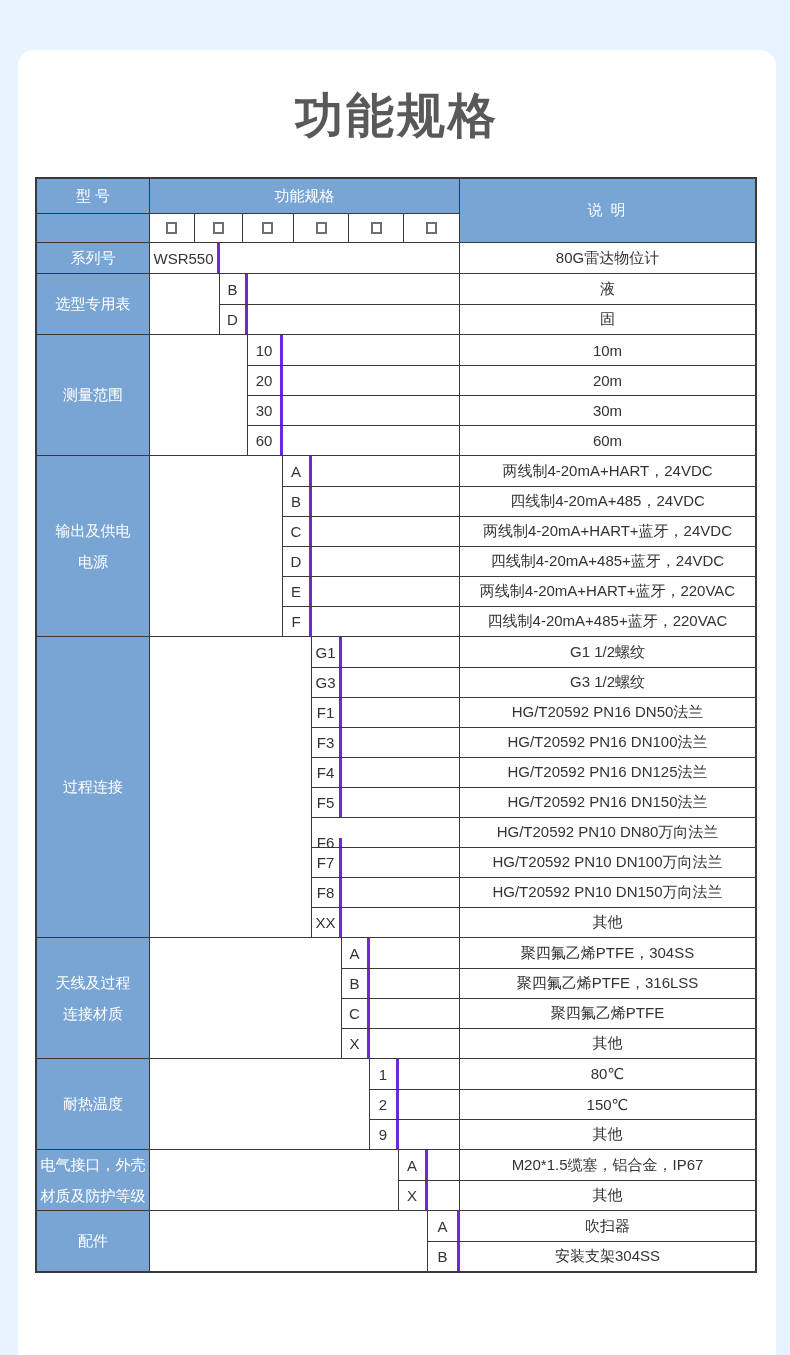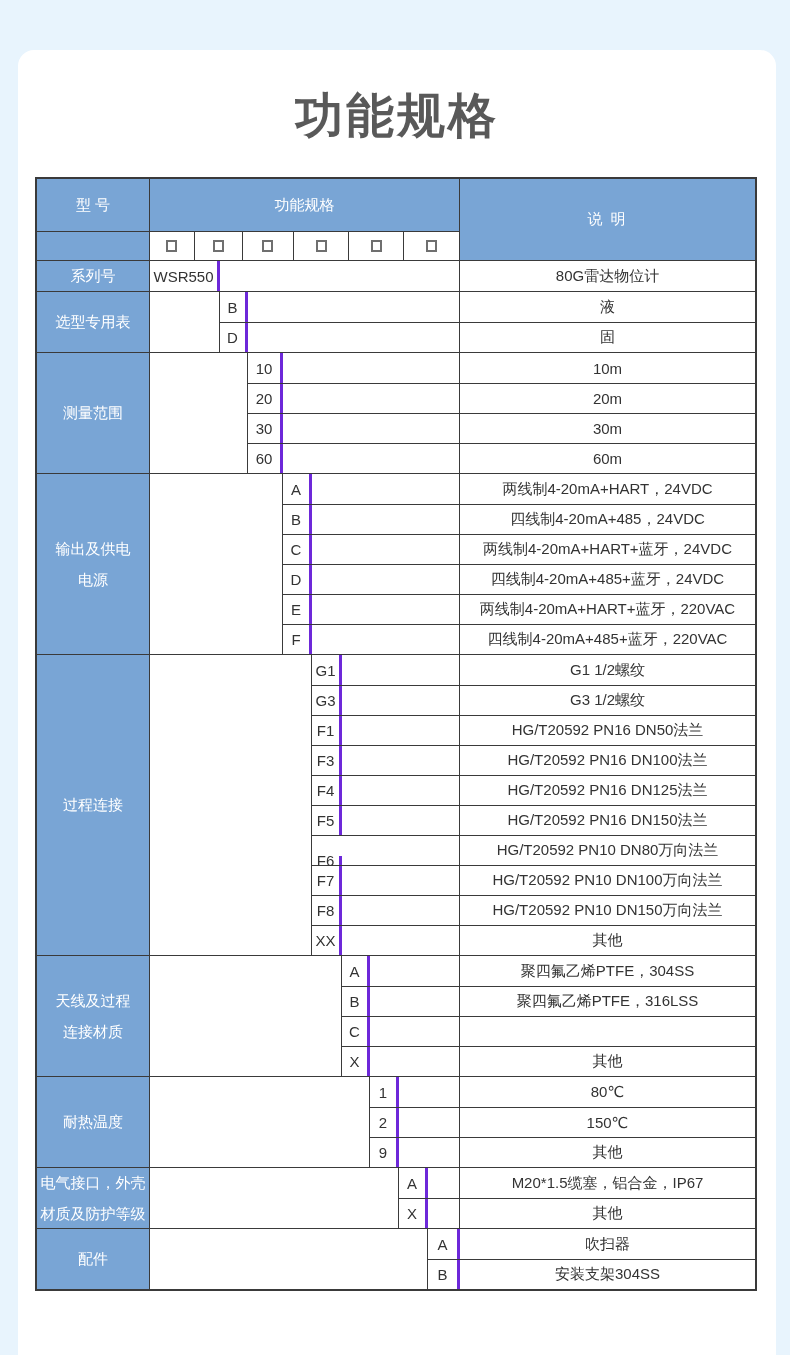--- a/index.html
+++ b/index.html
@@ -29,21 +29,21 @@
     position:absolute; left:17px; top:127px;
     width:722px;
     border:2px solid #3a3a3a;
     background:#fff;
     font-size:15px;
   }
   .blue { background:#79a5d5; color:#fff; }
   
   .thead { display:flex; }
   .thead-left { width:423px; border-right:1px solid #3a3a3a; }
-  .hrow1 { height:53px; display:flex; border-bottom:1px solid #3a3a3a; }
+  .hrow1 { height:35px; display:flex; border-bottom:1px solid #3a3a3a; }
   .model-h { width:113px; border-right:1px solid #3a3a3a; display:flex; align-items:center; justify-content:center; }
   .spec-h { flex:1; display:flex; align-items:center; justify-content:center; }
   .hrow2 { height:28px; display:flex; }
   .model-sub { width:113px; border-right:1px solid #3a3a3a; }
   .cb-cell { border-right:1px solid #3a3a3a; display:flex; align-items:center; justify-content:center; }
   .cb-cell:last-child { border-right:none; }
   .cb-box { width:11px; height:12px; border:2px solid #6f6f6f; background:#fff; }
   .desc-h { flex:1; display:flex; align-items:center; justify-content:center; letter-spacing:2px; }
   
   .section { display:flex; border-top:1px solid #3a3a3a; }
@@ -267,20 +267,21 @@
               <div class="desc-cell">聚四氟乙烯PTFE，304SS</div>
             </div>
             <div class="trow" style="height: 30px;">
               <div class="code-cell" style="width: 28px;">B</div>
               <div class="spacer-cell" style="width: 90px;"></div>
               <div class="desc-cell">聚四氟乙烯PTFE，316LSS</div>
             </div>
             <div class="trow" style="height: 30px;">
               <div class="code-cell" style="width: 28px;">C</div>
               <div class="spacer-cell" style="width: 90px;"></div>
+              <div class="desc-cell">聚四氟乙烯PTFE</div>
             </div>
             <div class="trow" style="height: 30px;">
               <div class="code-cell" style="width: 28px;">X</div>
               <div class="spacer-cell" style="width: 90px;"></div>
               <div class="desc-cell">其他</div>
             </div>
           </div>
         </div>
         <div class="section">
           <div class="sec-label blue">

